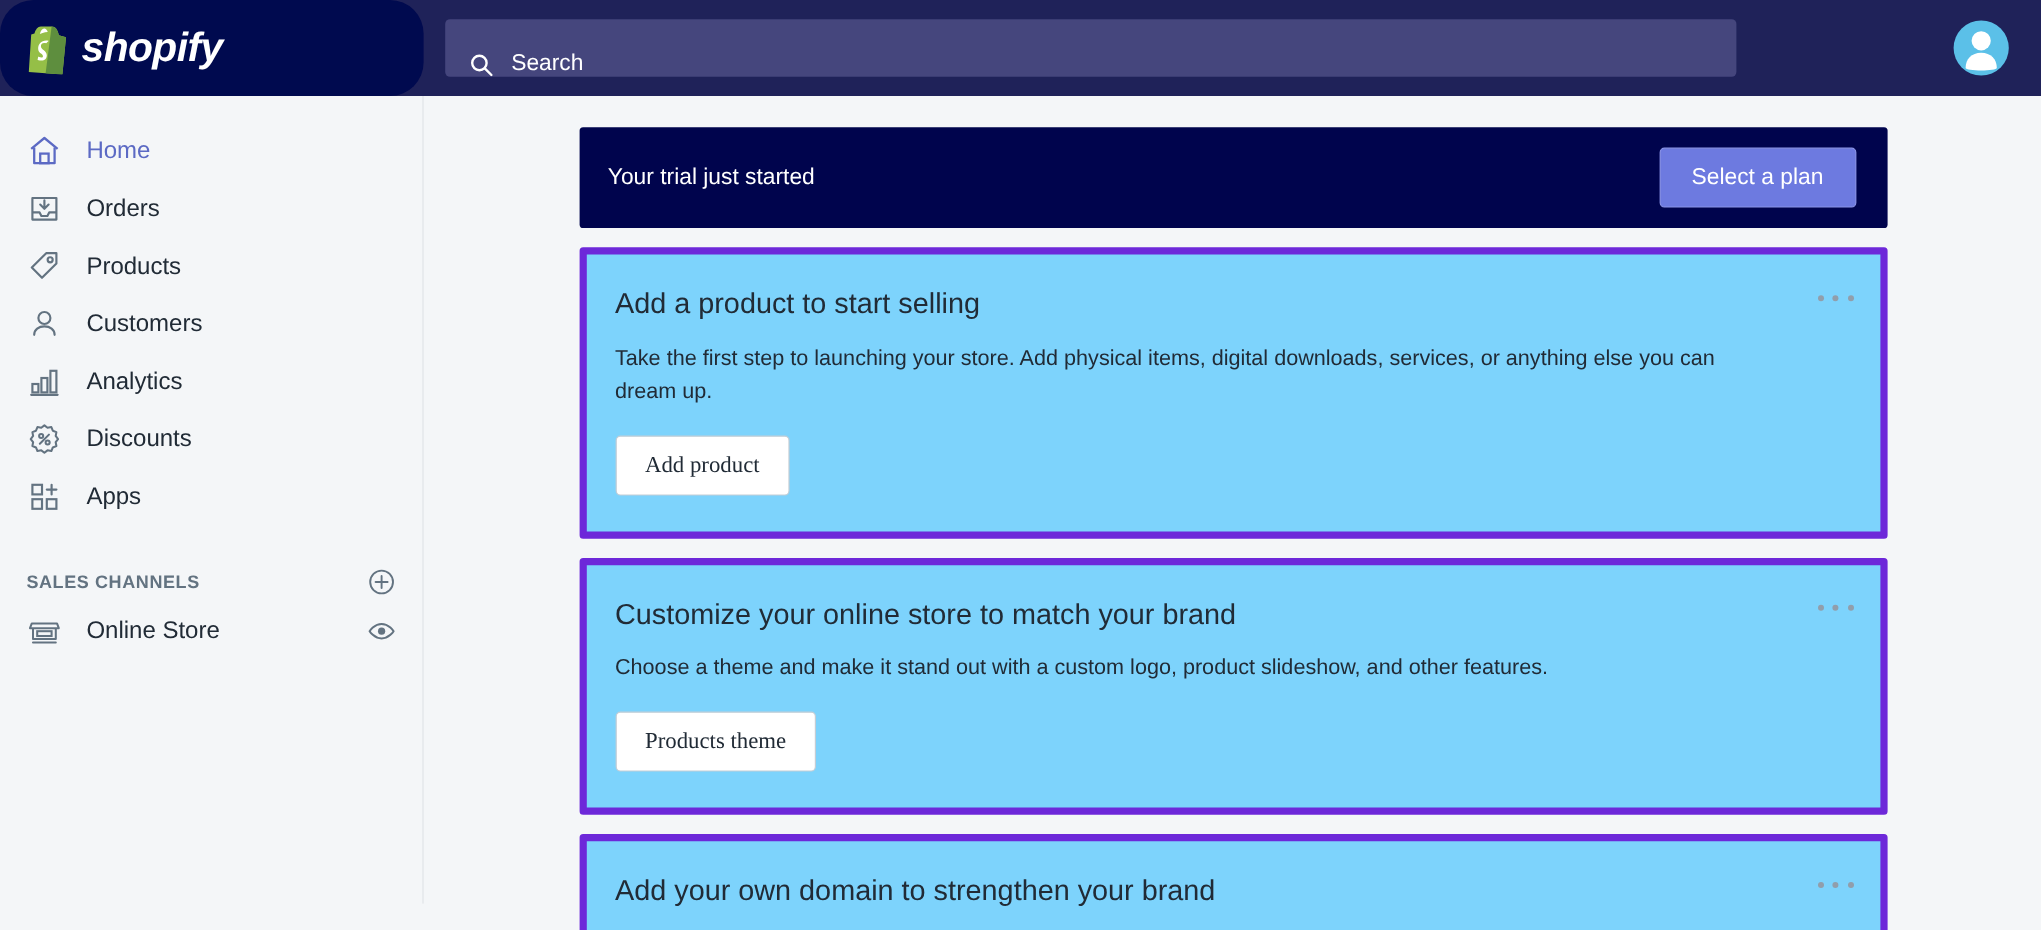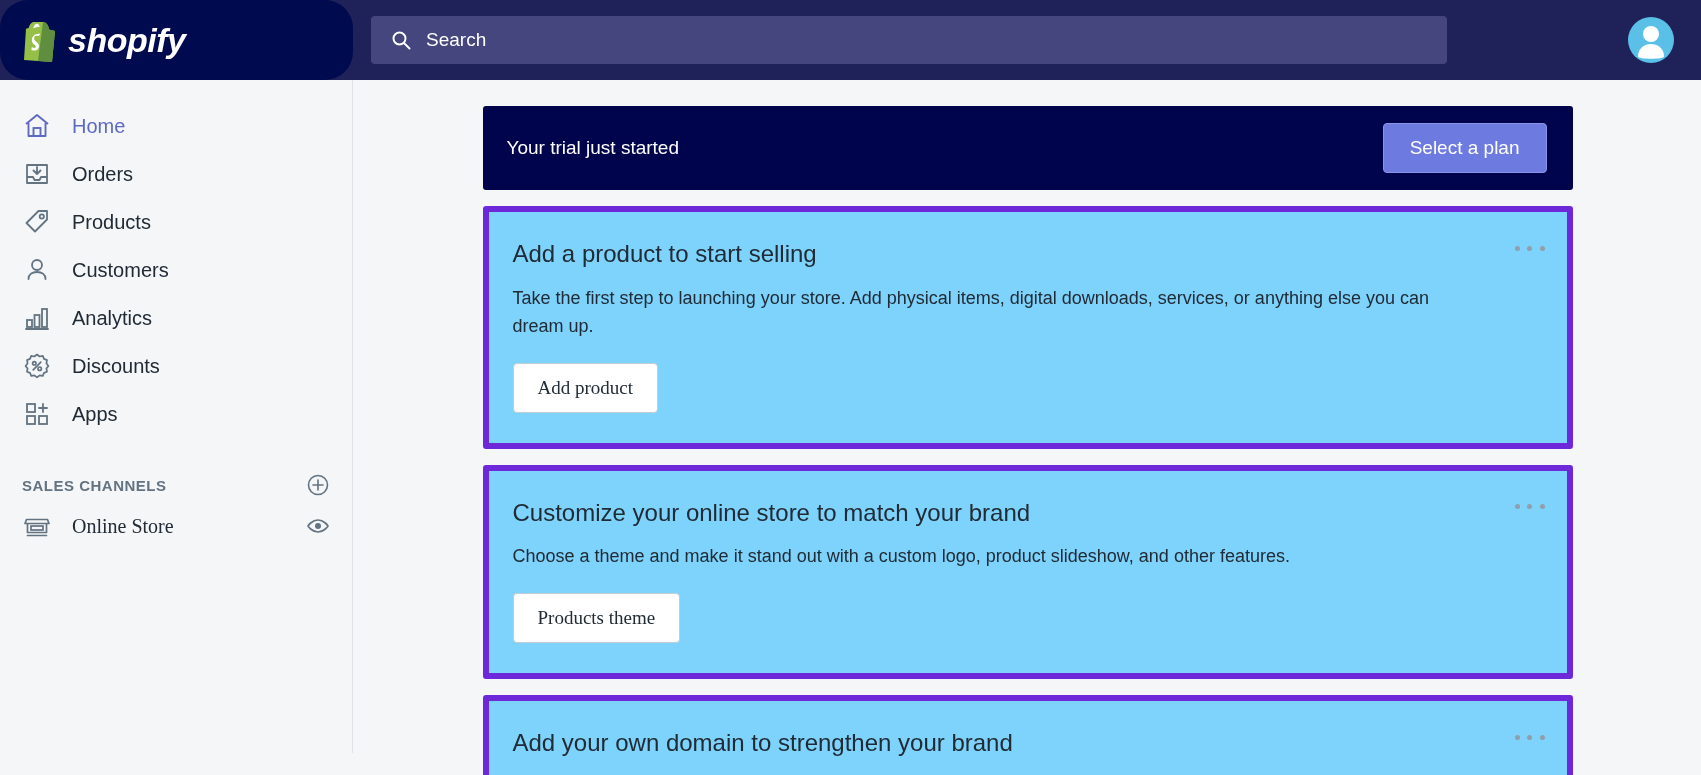--- a/index.html
+++ b/index.html
@@ -22,21 +22,21 @@
   }
   .logo-bag { width:40px; height:44px; flex:0 0 40px; }
   .logo-text {
     color:#ffffff; font-size:34px; font-weight:bold; font-style:italic;
     letter-spacing:-0.5px; margin-left:8px; line-height:1;
   }
   .search-wrap { flex:1; display:flex; align-items:center; padding:0 0 0 18px; }
   .search-box {
     position:relative; width:1076px; height:48px;
     background:#45467d; border-radius:4px;
-    display:flex; align-items:center; padding-left:20px;
+    display:flex; align-items:flex-end; padding-left:20px;
   }
   .search-icon { width:20px; height:20px; flex:0 0 20px; }
   .search-input {
     background:transparent; border:none; outline:none;
     color:#ffffff; font-size:19px; margin-left:15px;
     font-family:"Liberation Sans", sans-serif; width:90%;
   }
   .search-input::placeholder { color:#ffffff; opacity:1; }
   .avatar-zone { width:100px; display:flex; align-items:center; justify-content:center; }
   .avatar {
@@ -65,21 +65,21 @@
     font-size:15px; font-weight:bold; color:#637381;
     letter-spacing:0.5px;
   }
   .plus-ico { width:24px; height:24px; cursor:pointer; }
   .channel-item {
     display:flex; align-items:center; height:48px;
     padding:0 22px 0 22px; cursor:pointer;
   }
   .channel-item .nav-ico { width:30px; height:30px; flex:0 0 30px; }
   .channel-item .nav-label {
-    font-size:20px; margin-left:20px; color:#212b36; flex:1; line-height:1;font-family:Liberation Serif, serif;
+    font-size:20px; margin-left:20px; color:#212b36; flex:1; line-height:1;
   }
   .eye-ico { width:24px; height:20px; cursor:pointer; }
 
   
   .main {
     position:absolute; top:80px; left:354px;
     width:1347px; height:695px; overflow:hidden;
   }
   .content { width:1090px; margin:0 auto; padding-top:26px; }
 

